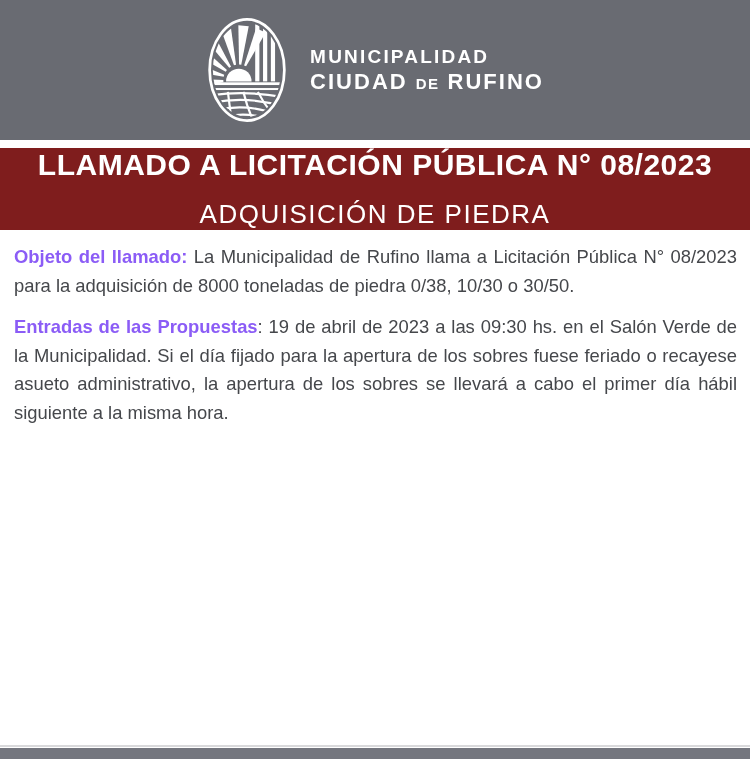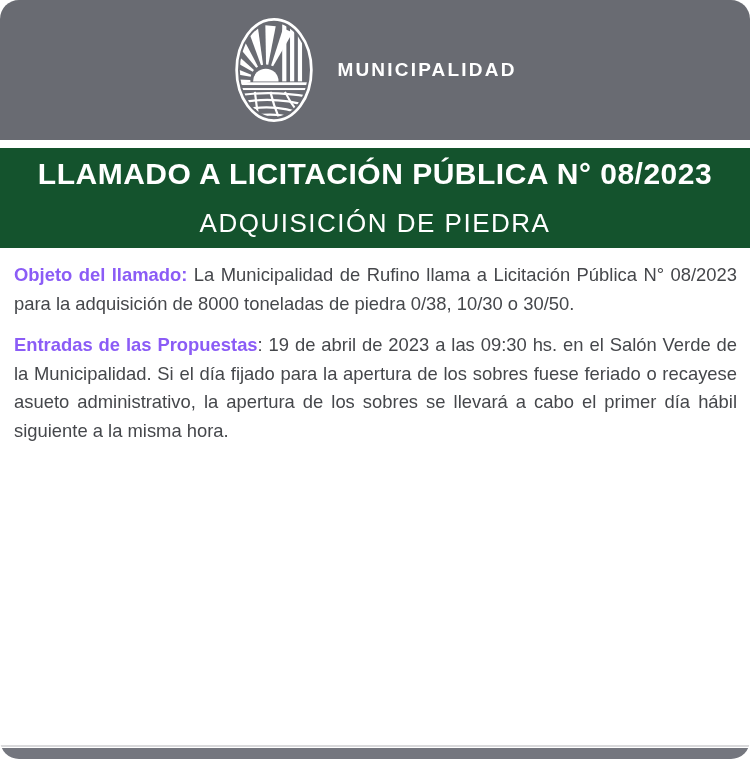--- a/index.html
+++ b/index.html
@@ -6,21 +6,20 @@
   html, body { background: #ffffff; }
   body { font-family: "Liberation Sans", sans-serif; }
 
   .page {
     position: relative;
     width: 750px;
     height: 759px;
     margin: 0 auto;
     background: #ffffff;
     overflow: hidden;
-    border-radius: 19px;
   }
 
   
   .masthead {
     height: 140px;
     background: #696b72;
     display: flex;
     align-items: center;
     justify-content: center;
   }
@@ -39,22 +38,22 @@
     letter-spacing: 2px;
     line-height: 1.2;
   }
   .brand-line2 .de { font-size: 15px; letter-spacing: 1.4px; }
 
   
   .header-gap { height: 8px; background: #ffffff; }
 
   
   .banner {
-    height: 100px;
-    background: #14532d;
+    height: 82px;
+    background: #7f1d1d;
     color: #ffffff;
     text-align: center;
     display: flex;
     flex-direction: column;
     justify-content: center;
   }
   .banner-title {
     font-size: 30px;
     font-weight: bold;
     letter-spacing: 0.5px;
@@ -132,20 +131,21 @@
             <path d="M10,103 Q48,95 80,109"></path>
             <path d="M16,111 Q50,103 74,116"></path>
             <path d="M24,83 Q26,99 28,114"></path>
             <path d="M41,83 Q45,99 51,113"></path>
             <path d="M57,83 Q63,95 71,105"></path>
           </g>
         </g>
       </svg>
       <div class="brand-text">
         <div class="brand-line1">MUNICIPALIDAD</div>
+        <div class="brand-line2"><span>CIUDAD</span> <span class="de">DE</span> <span>RUFINO</span></div>
       </div>
     </div>
   </header>
 
   <div class="header-gap"></div>
 
   <section class="banner">
     <h1 class="banner-title">LLAMADO A LICITACIÓN PÚBLICA N° 08/2023</h1>
     <h2 class="banner-subtitle">ADQUISICIÓN DE PIEDRA</h2>
   </section>

